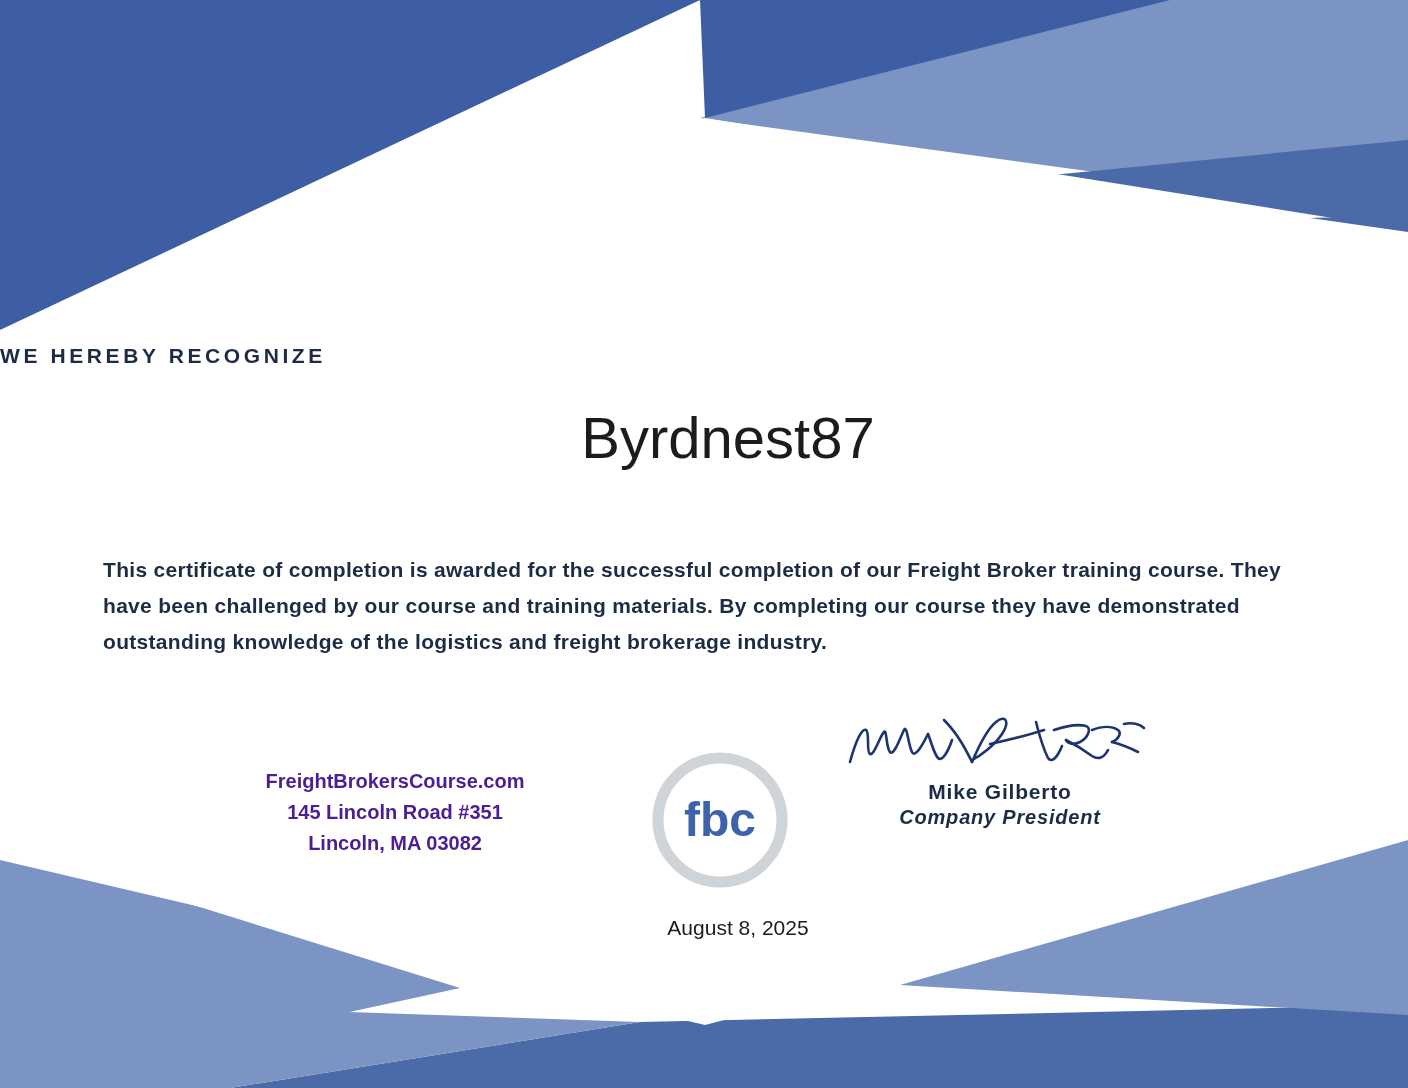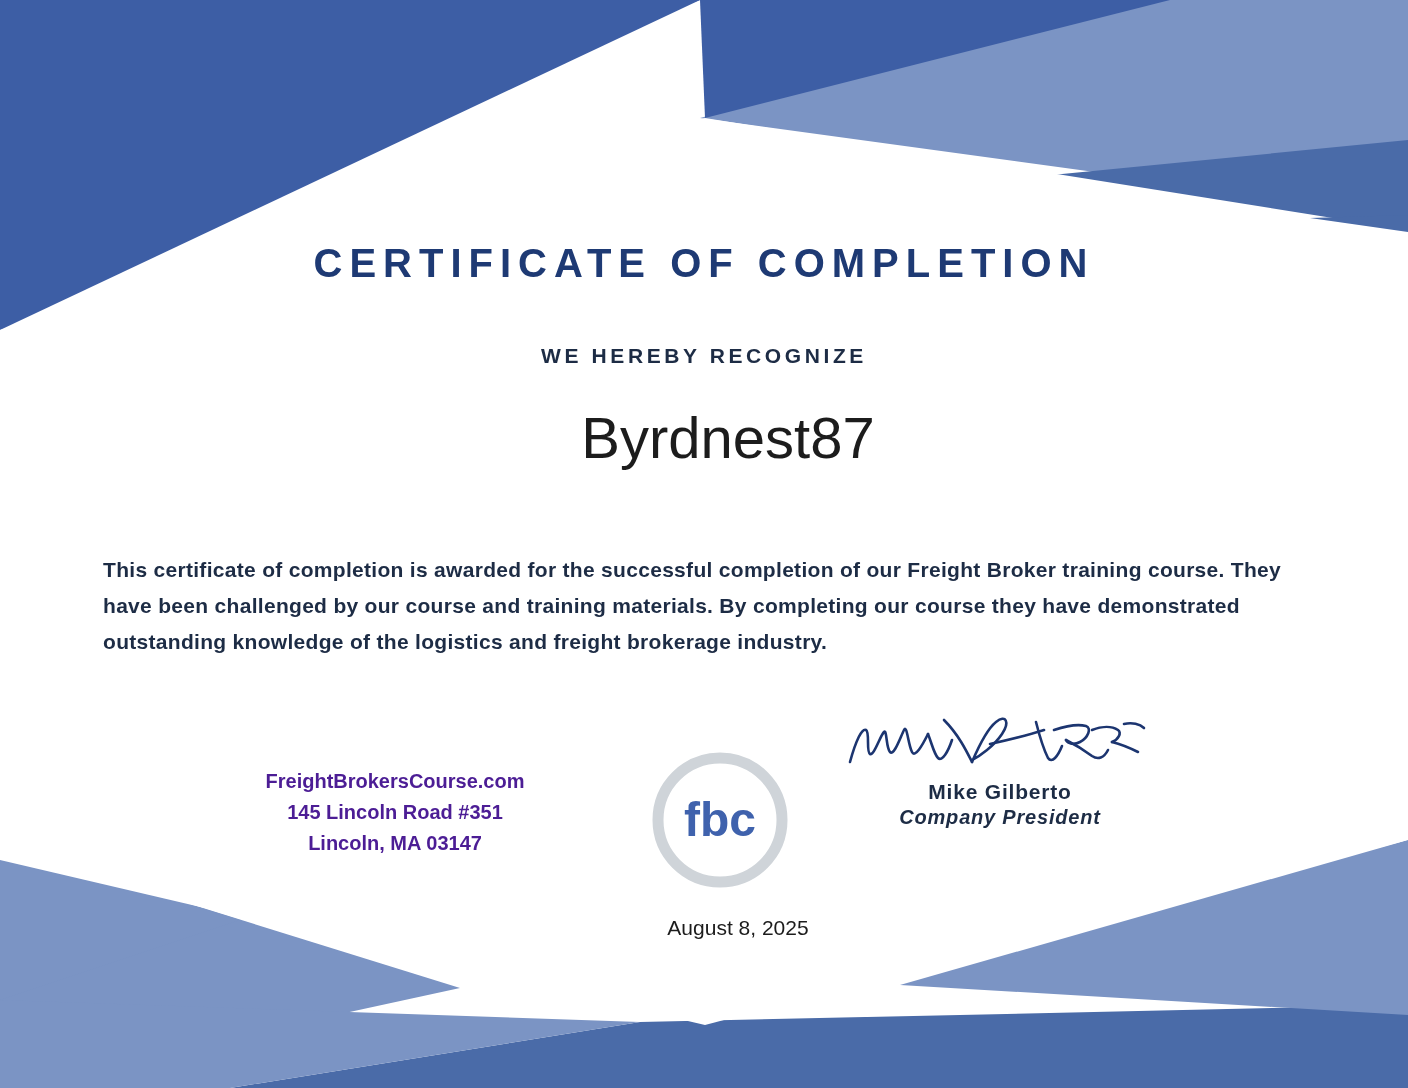--- a/index.html
+++ b/index.html
@@ -38,21 +38,20 @@
     font-size: 40px;
     font-weight: bold;
     letter-spacing: 7px;
     color: #1e3a74;
   }
   .subtitle {
     position: absolute;
     top: 344px;
     left: 0;
     width: 100%;
-    text-align: center;
     font-size: 21px;
     font-weight: bold;
     letter-spacing: 3.6px;
     color: #1d2c45;
   }
   .recipient {
     position: absolute;
     top: 404px;
     left: 0;
     width: 100%;
@@ -158,32 +157,31 @@
     <polygon points="1408,840 1408,1010 1070,960" fill="#7b94c4"></polygon>
     <polygon points="1408,840 1408,1015 900,985" fill="#7b94c4"></polygon>
 
     <polygon points="705,118 1408,230 1408,840 705,1025 0,860 0,330" fill="#ffffff"></polygon>
 
     <polygon points="1408,215 1408,232 1310,218" fill="#4a6ba8"></polygon>
   </svg>
 
   <div class="content">
 
-    <div class="title">CERTIFICATE OF COMPLETION</div>
 
     <div class="subtitle">WE HEREBY RECOGNIZE</div>
 
     <div class="recipient">Byrdnest87</div>
 
     <div class="body-text">This certificate of completion is awarded for the successful completion of our Freight Broker training course. They have been challenged by our course and training materials. By completing our course they have demonstrated outstanding knowledge of the logistics and freight brokerage industry.</div>
 
     <div class="address-block">
       <div>FreightBrokersCourse.com</div>
       <div>145 Lincoln Road #351</div>
-      <div>Lincoln, MA 03147</div>
+      <div>Lincoln, MA 03082</div>
     </div>
 
     <div class="logo-wrap">
       <svg width="144" height="144" viewBox="0 0 144 144">
         <circle cx="72" cy="72" r="62" fill="none" stroke="#cfd4d9" stroke-width="11"></circle>
         <text x="72" y="88" text-anchor="middle" font-family="Liberation Sans, sans-serif" font-size="48" font-weight="bold" fill="#3f62ad">fbc</text>
       </svg>
     </div>
 
     <div class="sign-block">

